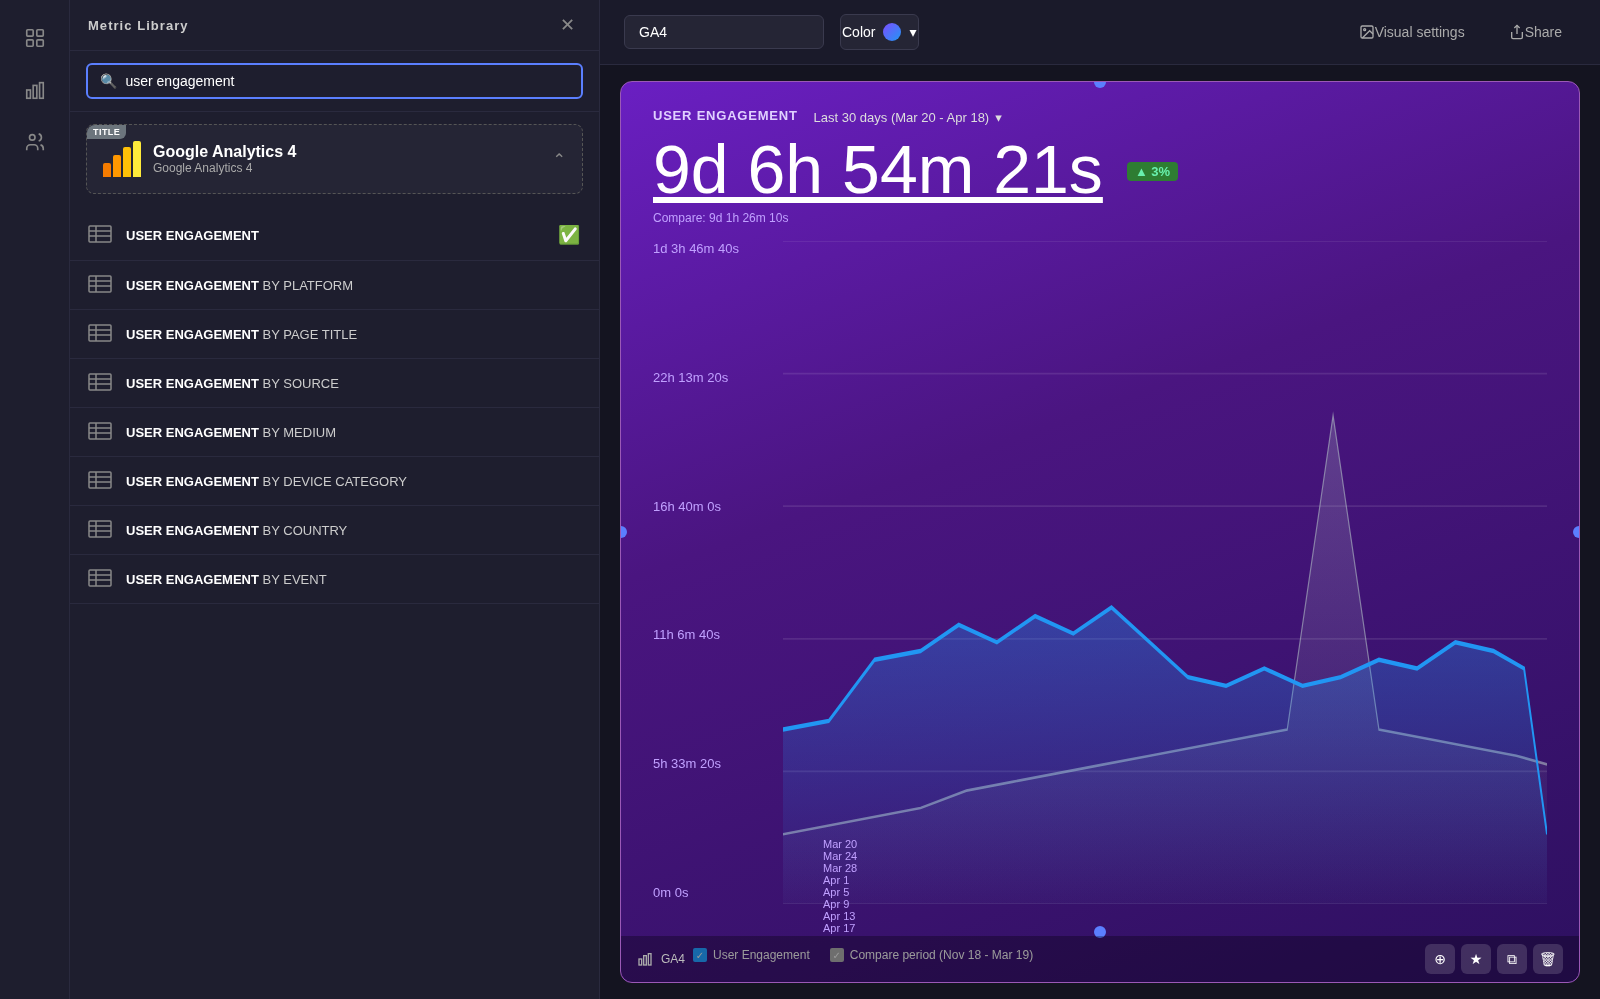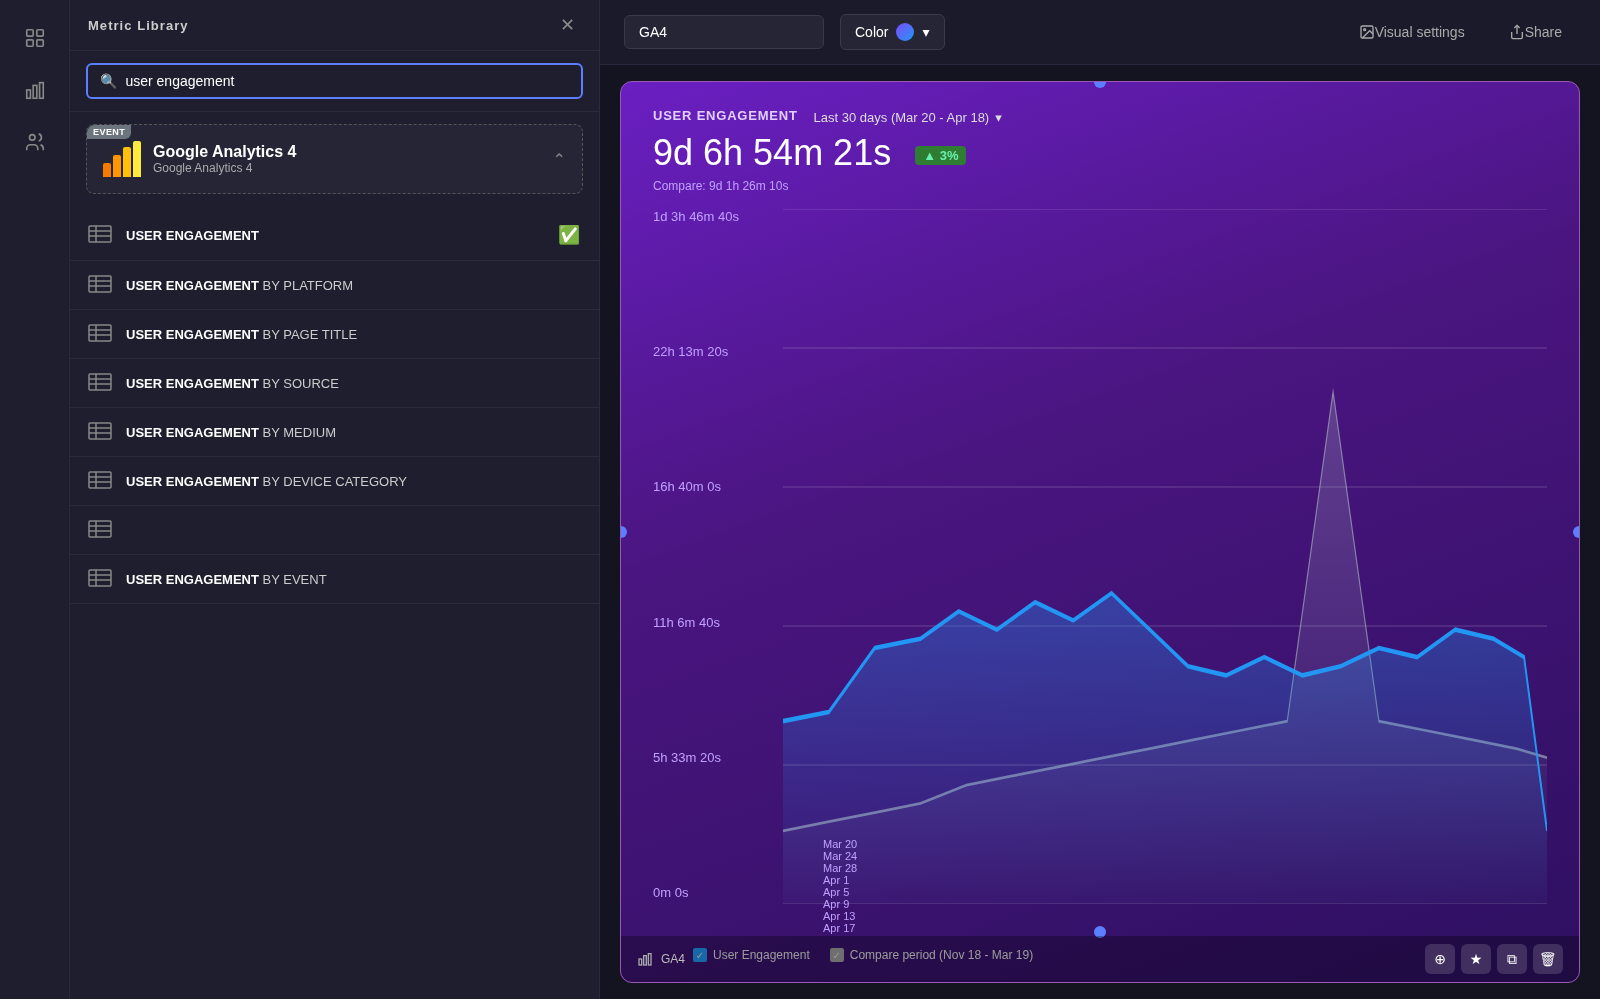--- a/index.html
+++ b/index.html
@@ -211,21 +211,21 @@
       min-width: 200px;
     }
     .color-btn {
       display: flex;
       align-items: center;
       gap: 8px;
       background: #252535;
       border: 1px solid #3a3a4e;
       border-radius: 6px;
       color: #fff;
-      padding: 8px 14px;
+      padding: 8px 1px;
       font-size: 14px;
       cursor: pointer;
     }
     .color-dot {
       width: 18px;
       height: 18px;
       background: linear-gradient(135deg, #7c4dff, #2196f3);
       border-radius: 50%;
     }
     .visual-settings-btn {
@@ -284,25 +284,26 @@
 
     .chart-title-section { flex: 1; }
     .chart-metric-label {
       font-size: 13px;
       font-weight: 600;
       letter-spacing: 0.06em;
       color: #e0d0ff;
       margin-bottom: 4px;
     }
     .chart-value {
-      font-size: 36px;
+      font-size: 68px;
       font-weight: 300;
       color: #fff;
       line-height: 1;
       margin-bottom: 4px;
+      text-decoration: underline;
     }
     .chart-compare {
       font-size: 12px;
       color: #c0a0ff;
     }
 
     .date-range-btn {
       display: flex;
       align-items: center;
       gap: 6px;
@@ -508,21 +509,21 @@
   </div>
 
   <div class="search-container">
     <div class="search-box">
       <span class="search-icon">🔍</span>
       <input class="search-input" type="text" value="user engagement" style="">
     </div>
   </div>
 
   <div class="ga4-card">
-    <span class="beta-badge">EVENT</span>
+    <span class="beta-badge">TITLE</span>
     <div class="ga4-logo">
       <div class="ga4-bars">
 
         <div class="ga4-bar" style="width:8px; height:14px; background:#f57c00;"></div>
         <div class="ga4-bar" style="width:8px; height:22px; background:#ff9800;"></div>
         <div class="ga4-bar" style="width:8px; height:30px; background:#ffc107;"></div>
         <div class="ga4-bar" style="width:8px; height:36px; background:#ffeb3b;"></div>
       </div>
     </div>
     <div class="ga4-card-text">
@@ -621,20 +622,23 @@
 
     <div class="metric-item">
       <div class="metric-icon">
         <svg viewBox="0 0 24 18" fill="none" stroke="#888" stroke-width="1.5">
           <rect x="1" y="1" width="22" height="16" rx="1"></rect>
           <line x1="1" y1="6" x2="23" y2="6"></line>
           <line x1="1" y1="11" x2="23" y2="11"></line>
           <line x1="8" y1="1" x2="8" y2="17"></line>
         </svg>
       </div>
+      <span class="metric-label">
+        <strong>USER ENGAGEMENT</strong> BY COUNTRY
+      </span>
     </div>
 
     <div class="metric-item">
       <div class="metric-icon">
         <svg viewBox="0 0 24 18" fill="none" stroke="#888" stroke-width="1.5">
           <rect x="1" y="1" width="22" height="16" rx="1"></rect>
           <line x1="1" y1="6" x2="23" y2="6"></line>
           <line x1="1" y1="11" x2="23" y2="11"></line>
           <line x1="8" y1="1" x2="8" y2="17"></line>
         </svg>

